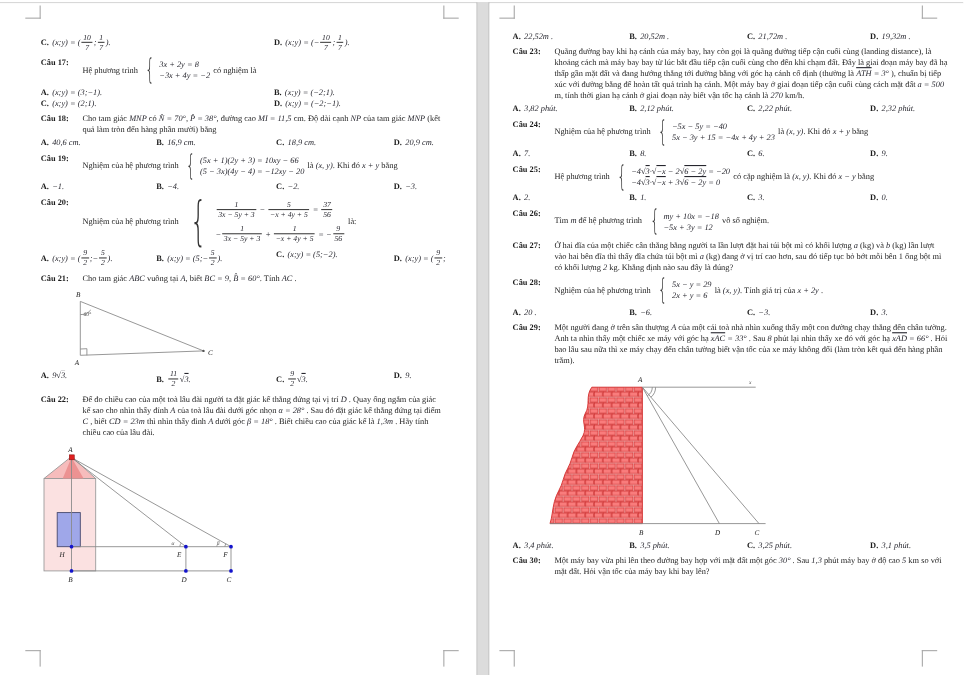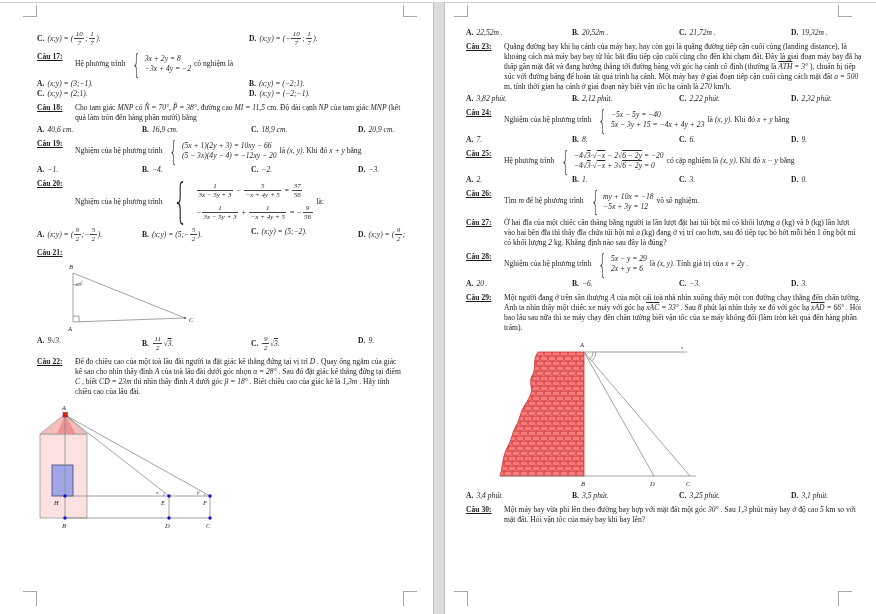--- a/index.html
+++ b/index.html
@@ -15,21 +15,21 @@
   .page.left .content{padding:26px 28px 0 37px;}
   .page.right .content{padding:23px 14px 0 21px;}
   .crop{position:absolute;width:13px;height:11px;}
   .crop.b{height:14px;}
   .crop.tl{border-right:1px solid #a8a8a8;border-bottom:1px solid #a8a8a8;}
   .crop.tr{border-left:1px solid #a8a8a8;border-bottom:1px solid #a8a8a8;}
   .crop.bl{border-right:1px solid #a8a8a8;border-top:1px solid #a8a8a8;}
   .crop.br{border-left:1px solid #a8a8a8;border-top:1px solid #a8a8a8;}
 
   .q{display:flex;margin:4px 0 2px 0;}
-  .qnum{font-weight:bold;width:38px;flex:none;text-decoration:underline;}
+  .qnum{font-weight:bold;width:38px;flex:none;}
   .qbody{flex:1;line-height:10px;}
   .tx{font-style:normal;}
   .m{font-style:italic;color:#26262e;}
   .ang{text-decoration:overline;}
   .rd{text-decoration:overline;}
   .ans{display:grid;margin:2px 0 3px 0;line-height:10px;column-gap:2px;}
   .ansitem{white-space:nowrap;overflow:hidden;}
   .k{font-weight:bold;margin-right:3px;}
   .v{font-style:italic;color:#26262e;}
   .frac{display:inline-flex;flex-direction:column;text-align:center;vertical-align:middle;
@@ -157,20 +157,21 @@
                 <span class="fd">2</span>
               </span>).</span></div>
           <div class="ansitem"><span class="k">C.</span><span class="v">(x;y) = (5;−2).</span></div>
           <div class="ansitem"><span class="k">D.</span><span class="v">(x;y) = (<span class="frac">
                 <span class="fn">9</span>
                 <span class="fd">2</span>
               </span>;−2).</span></div>
         </div>
         <div class="q">
           <span class="qnum">Câu 21:</span>
+          <div class="qbody"><span class="tx">Cho tam giác </span><span class="m">ABC</span><span class="tx"> vuông tại </span><span class="m">A</span><span class="tx">, biết </span><span class="m">BC = 9</span><span class="tx">, </span><span class="m">B̂ = 60°</span><span class="tx">. Tính </span><span class="m">AC</span><span class="tx"> .</span></div>
         </div>
         <div class="fig triangle">
   <svg width="160" height="74" viewBox="0 0 160 74">
     <path class="gline" d="M24 13 L24 62 L136 58 Z"></path>
     <path class="gline" d="M24 56.3 L30 56 L30 62"></path>
     <path class="gline" d="M24 25 A12 12 0 0 0 33.5 20.8"></path>
     <text class="lbl" x="20" y="9">B</text>
     <text class="lbl" x="19" y="71">A</text>
     <text class="lbl" x="140" y="62">C</text>
     <text class="lbl-sm" x="27" y="26">60°</text>

